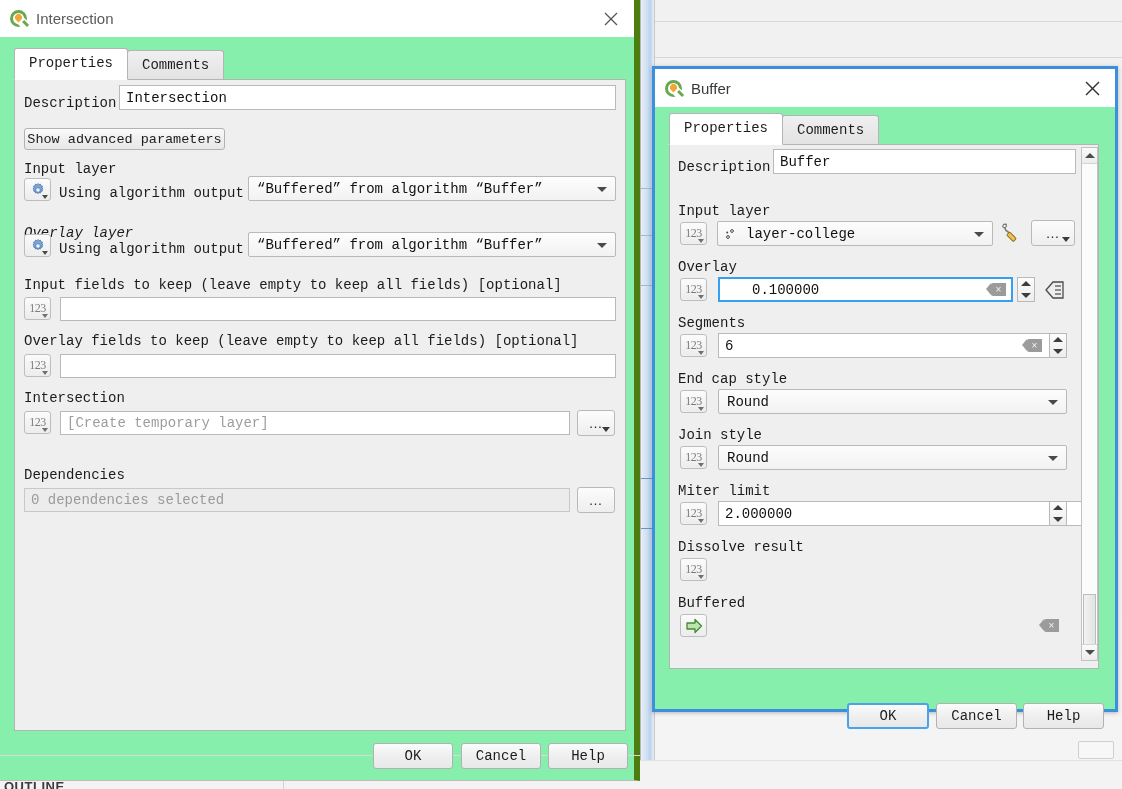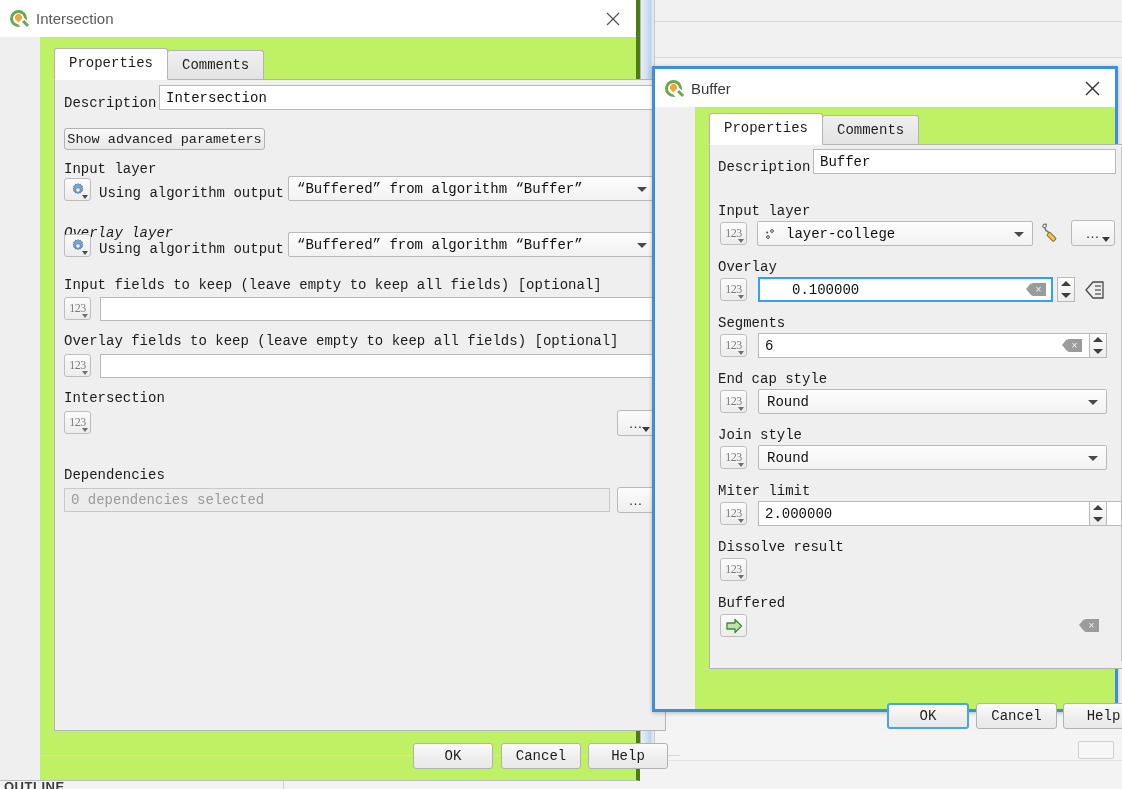--- a/index.html
+++ b/index.html
@@ -73,21 +73,21 @@
   }
 
   
   .dialog {
     position: absolute;
     background: #efefef;
     box-sizing: border-box;
   }
   .dialog.inactive {
     left: 0; top: 0; width: 640px; height: 781px;
-    border-right: 4px solid #4d7c0f;
+    border-right: 6px solid #4d7c0f;
     border-bottom: 1px solid #bdbdbd;
   }
   .dialog.active {
     left: 652px; top: 66px; width: 466px; height: 646px;
     border: 3px solid #3c8fdc;
     background: #efefef;
     box-shadow: 0 1px 4px rgba(0,0,0,0.25);
   }
 
   .titlebar {
@@ -150,23 +150,22 @@
     right: 10px; top: 50%;
     transform: translateY(-50%);
     width: 26px; height: 26px;
     display: flex; align-items: center; justify-content: center;
     cursor: default;
   }
   .close-btn svg { display: block; }
 
   .dialog-body {
     position: relative;
-    background: #bef264;
+    background: #86efac;
     height: calc(100% - 37px);
-    margin-left: 40px;
   }
   .dialog.active .dialog-body { height: calc(100% - 38px); }
 
   
   .tabs {
     position: absolute;
     display: flex;
     align-items: flex-end;
     height: 30px;
   }
@@ -535,20 +534,21 @@
       <div class="lbl" style="left:24px; top:296px;">Overlay fields to keep (leave empty to keep all fields) [optional]</div>
       <div class="icon123" style="left:24px; top:317px;">
         123<div class="sub"></div>
       </div>
       <div class="textinput" style="left:60px; top:317px; width:556px; height:24px;"></div>
 
       <div class="lbl" style="left:24px; top:353px;">Intersection</div>
       <div class="icon123" style="left:24px; top:374px;">
         123<div class="sub"></div>
       </div>
+      <div class="textinput placeholder" style="left:60px; top:374px; width:510px; height:24px;">[Create temporary layer]</div>
       <div class="dots-btn" style="left:577px; top:373px; width:38px; height:26px;">
         <span>…</span>
         <span class="sub"></span>
       </div>
 
       <div class="lbl" style="left:24px; top:430px;">Dependencies</div>
       <div class="textinput disabled" style="left:24px; top:451px; width:546px; height:24px;">0 dependencies selected</div>
       <div class="dots-btn" style="left:577px; top:450px; width:38px; height:26px; letter-spacing:1px;">
         <span>…</span>
       </div>

